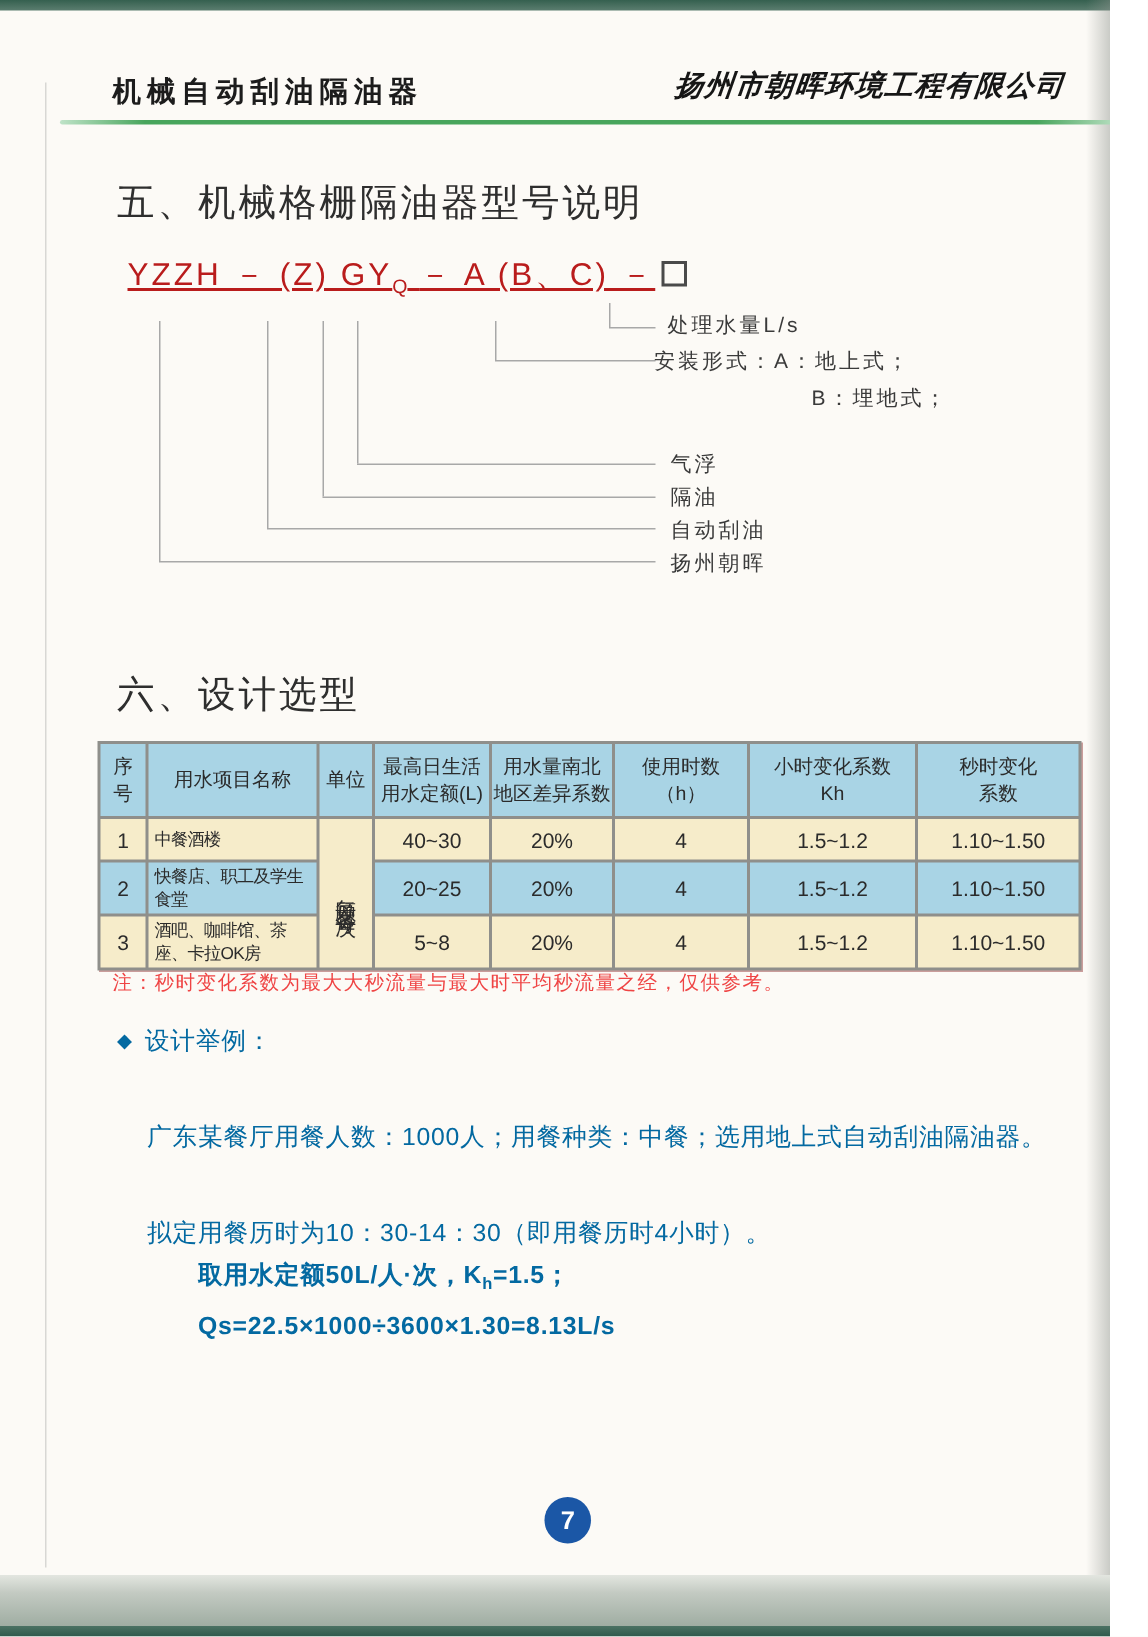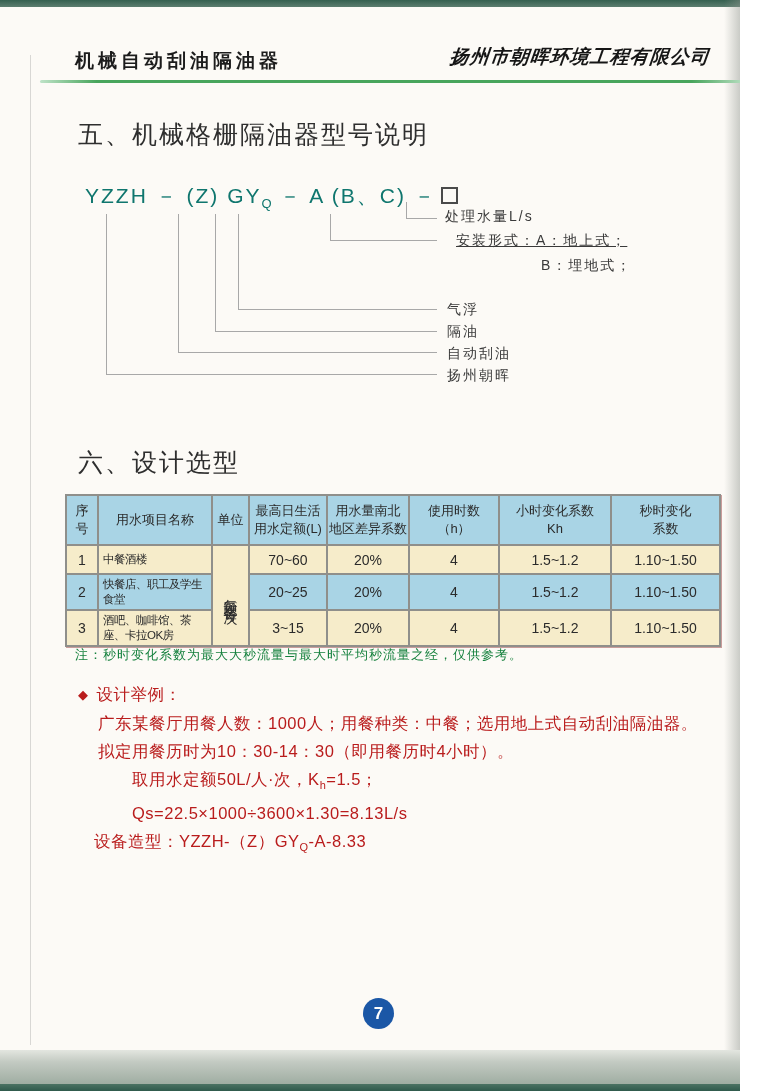--- a/index.html
+++ b/index.html
@@ -59,23 +59,24 @@
 
   
   .sec-title {
     position: absolute; font-size: 25px; color: #2e2e2e; letter-spacing: 2px;
   }
   .sec5-title { left: 78px; top: 118px; }
   .sec6-title { left: 78px; top: 446px; }
 
   
   .model-row {
-    position: absolute; left: 85px; top: 182px;
-    font-size: 21px; color: #0f766e; letter-spacing: 2px;
+    position: absolute; left: 85px; top: 169px;
+    font-size: 21px; color: #b91c1c; letter-spacing: 2px;
     white-space: nowrap;
+    text-decoration: underline;
   }
   .model-row sub { font-size: 13px; letter-spacing: 0; }
   .model-box {
     display: inline-block; width: 17px; height: 17px;
     border: 2px solid #4a4a4a; margin-left: 4px; vertical-align: -1px;
   }
 
   
   .dline { position: absolute; background: #a8a8a8; }
   .dlabel {
@@ -103,31 +104,31 @@
   .bg-cream { background: #f6ecca; }
   .bg-blue  { background: #a9d4e5; }
   .cell-name { text-align: left !important; font-size: 11.5px !important; padding-left: 4px !important; letter-spacing: -0.5px; }
   .cell-unit {
     writing-mode: vertical-rl; text-orientation: upright;
     font-size: 14px; letter-spacing: 3px; line-height: 33px;
   }
 
   .note {
     position: absolute; left: 75px; top: 646px;
-    font-size: 13px; color: #15803d; letter-spacing: 1px;
+    font-size: 13px; color: #ef4444; letter-spacing: 1px;
   }
 
   
   .example {
     position: absolute; left: 78px; top: 680px; width: 660px;
-    font-size: 16.5px; color: #b91c1c; line-height: 28px; letter-spacing: 0.5px;
+    font-size: 16.5px; color: #0369a1; line-height: 28px; letter-spacing: 0.5px;
   }
   .example .ln { white-space: nowrap; }
-  .ind1 { padding-left: 20px; }
-  .ind2 { padding-left: 54px; }
+  .ind1 { padding-left: 20px; margin-top: 36px; }
+  .ind2 { padding-left: 54px; font-weight: bold; }
   .bullet { font-size: 13px; margin-right: 8px; vertical-align: 1px; }
   .example sup { font-size: 11px; }
   .example sub { font-size: 11px; }
 
   
   .page-circle {
     position: absolute; left: 363px; top: 998px;
     width: 31px; height: 31px; border-radius: 50%;
     background: #1b57a6; color: #ffffff;
     font-size: 17px; font-weight: bold;
@@ -163,21 +164,21 @@
   <div class="dline" style="left:215px; top:214px; width:1px; height:117px;"></div>
   <div class="dline" style="left:215px; top:331px; width:222px; height:1px;"></div>
   <div class="dline" style="left:238px; top:214px; width:1px; height:95px;"></div>
   <div class="dline" style="left:238px; top:309px; width:199px; height:1px;"></div>
   <div class="dline" style="left:330px; top:214px; width:1px; height:26px;"></div>
   <div class="dline" style="left:330px; top:240px; width:107px; height:1px;"></div>
   <div class="dline" style="left:406px; top:202px; width:1px; height:16px;"></div>
   <div class="dline" style="left:406px; top:218px; width:31px; height:1px;"></div>
 
   <div class="dlabel" style="left:445px; top:208px;">处理水量L/s</div>
-  <div class="dlabel" style="left:456px; top:232px;text-decoration:underline;">安装形式：A：地上式；</div>
+  <div class="dlabel" style="left:436px; top:232px;">安装形式：A：地上式；</div>
   <div class="dlabel" style="left:541px; top:257px;">B：埋地式；</div>
   <div class="dlabel" style="left:447px; top:301px;">气浮</div>
   <div class="dlabel" style="left:447px; top:323px;">隔油</div>
   <div class="dlabel" style="left:447px; top:345px;">自动刮油</div>
   <div class="dlabel" style="left:447px; top:367px;">扬州朝晖</div>
 
   <div class="sec-title sec6-title">六、设计选型</div>
 
   <table class="sel-table">
     <colgroup>
@@ -206,53 +207,52 @@
 Kh</th>
         <th>秒时变化
 系数</th>
       </tr>
     </thead>
     <tbody>
       <tr>
         <td class="bg-cream">1</td>
         <td class="bg-cream cell-name">中餐酒楼</td>
         <td class="bg-cream cell-unit" rowspan="3">每顾客每次</td>
-        <td class="bg-cream">70~60</td>
+        <td class="bg-cream">40~30</td>
         <td class="bg-cream">20%</td>
         <td class="bg-cream">4</td>
         <td class="bg-cream">1.5~1.2</td>
         <td class="bg-cream">1.10~1.50</td>
       </tr>
       <tr>
         <td class="bg-blue">2</td>
         <td class="bg-blue cell-name">快餐店、职工及学生食堂</td>
         <td class="bg-blue">20~25</td>
         <td class="bg-blue">20%</td>
         <td class="bg-blue">4</td>
         <td class="bg-blue">1.5~1.2</td>
         <td class="bg-blue">1.10~1.50</td>
       </tr>
       <tr>
         <td class="bg-cream">3</td>
         <td class="bg-cream cell-name">酒吧、咖啡馆、茶座、卡拉OK房</td>
-        <td class="bg-cream">3~15</td>
+        <td class="bg-cream">5~8</td>
         <td class="bg-cream">20%</td>
         <td class="bg-cream">4</td>
         <td class="bg-cream">1.5~1.2</td>
         <td class="bg-cream">1.10~1.50</td>
       </tr>
     </tbody>
   </table>
 
   <div class="note">注：秒时变化系数为最大大秒流量与最大时平均秒流量之经，仅供参考。</div>
 
   <div class="example">
     <div class="ln"><span class="bullet">◆</span><span>设计举例：</span></div>
     <div class="ln ind1">广东某餐厅用餐人数：1000人；用餐种类：中餐；选用地上式自动刮油隔油器。</div>
     <div class="ln ind1">拟定用餐历时为10：30-14：30（即用餐历时4小时）。</div>
     <div class="ln ind2"><span>取用水定额50L/人·次，K</span><sub>h</sub><span>=1.5；</span></div>
     <div class="ln ind2">Qs=22.5×1000÷3600×1.30=8.13L/s</div>
-    <div class="ln" style="padding-left:16px;"><span>设备造型：YZZH-（Z）GY</span><sub>Q</sub><span>-A-8.33</span></div>
   </div>
 
   <div class="page-circle">7</div>
 
 </div>
 
 </body></html>

